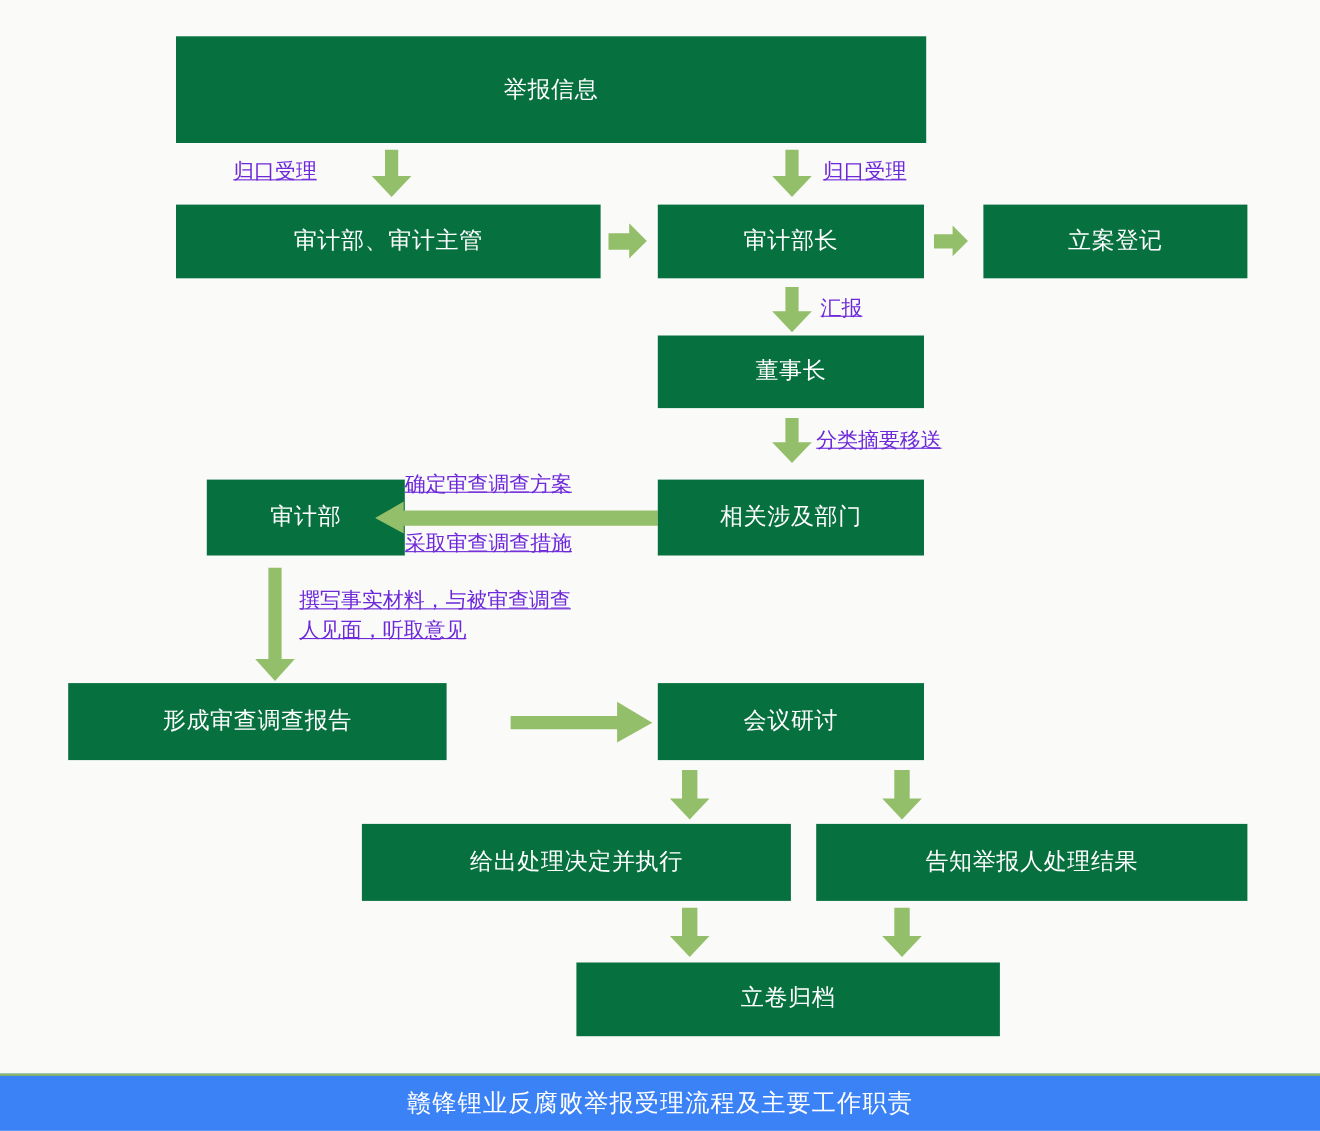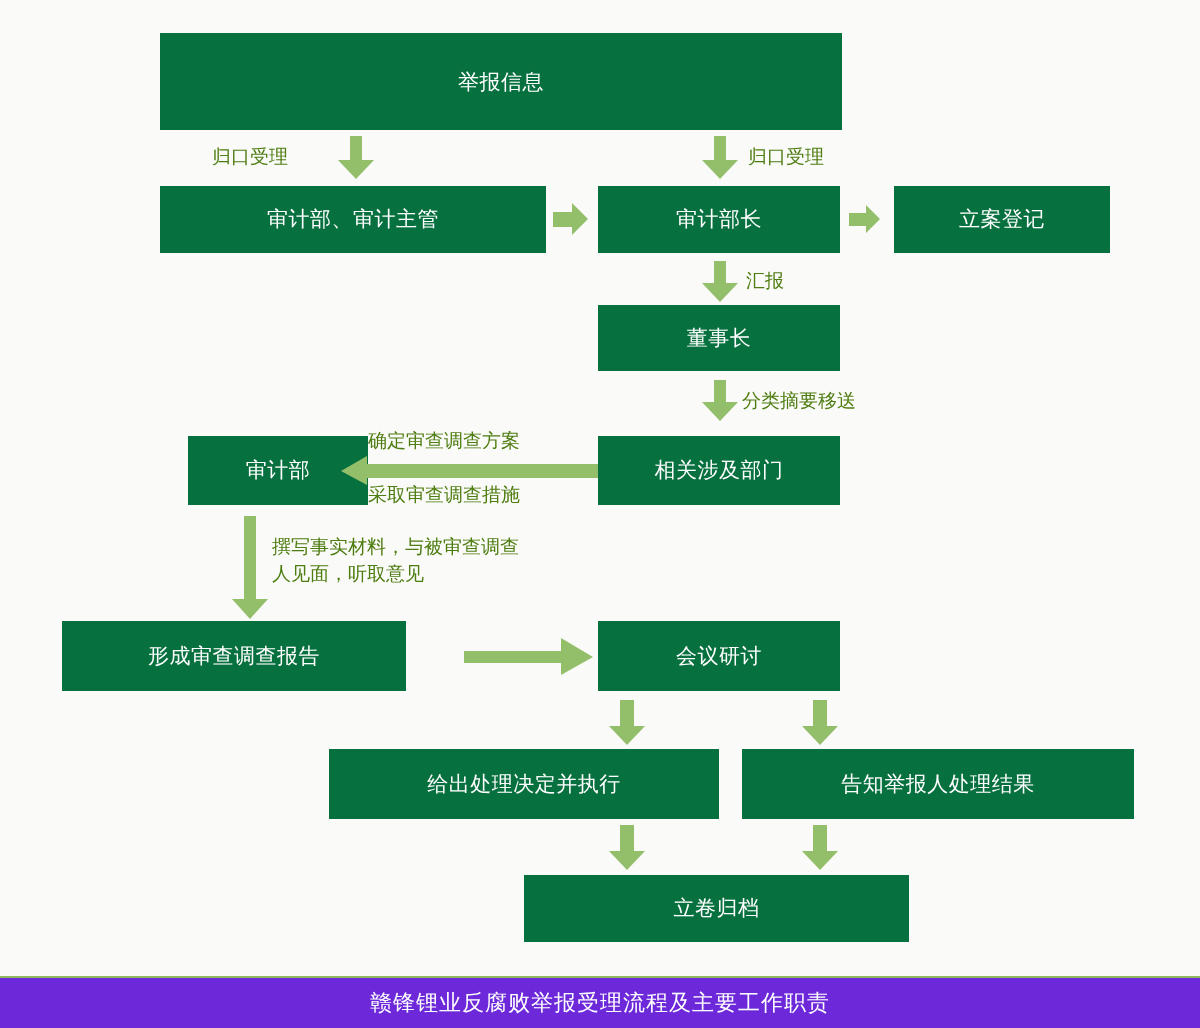--- a/index.html
+++ b/index.html
@@ -32,42 +32,43 @@
     letter-spacing: 0.5px;
     box-sizing: border-box;
     padding: 4px 8px;
   }
   .box.two-line {
     font-size: 21px;
     line-height: 1.5;
   }
   .lbl {
     position: absolute;
-    color: #4d7c0f;
+    color: #6d28d9;
     font-size: 19px;
     line-height: 1.4;
     white-space: nowrap;
+    text-decoration: underline;
   }
   .lbl.wrap {
     white-space: normal;
     width: 350px;
   }
   .arrow {
     position: absolute;
   }
   .arrow svg {
     display: block;
   }
   #footer {
     position: absolute;
     left: 0;
     bottom: 0;
     width: 1200px;
     height: 52px;
-    background: #6d28d9;
+    background: #3b82f6;
     border-top: 2px solid #8fb75c;
     display: flex;
     align-items: center;
     justify-content: center;
     box-sizing: border-box;
   }
   #footer .ftxt {
     color: #ffffff;
     font-size: 22px;
     letter-spacing: 1px;
@@ -108,21 +109,21 @@
   </div>
 
   <div class="box" style="left:598px; top:186px; width:242px; height:67px;">审计部长</div>
 
   <div class="arrow" style="left:849px; top:205px;">
     <svg width="32" height="29" viewBox="0 0 32 29">
       <polygon points="0,8 17,8 17,0 31,14 17,28 17,21 0,21" fill="#94bf6a"></polygon>
     </svg>
   </div>
 
-  <div class="box" style="left:894px; top:186px; width:216px; height:67px;">立案登记</div>
+  <div class="box" style="left:894px; top:186px; width:240px; height:67px;">立案登记</div>
 
   <div class="arrow" style="left:701px; top:261px;">
     <svg width="38" height="42" viewBox="0 0 38 42">
       <polygon points="13,0 25,0 25,22 37,22 19,41 1,22 13,22" fill="#94bf6a"></polygon>
     </svg>
   </div>
   <div class="lbl" style="left:746px; top:268px;">汇报</div>
 
   <div class="box" style="left:598px; top:305px; width:242px; height:66px;">董事长</div>
 

